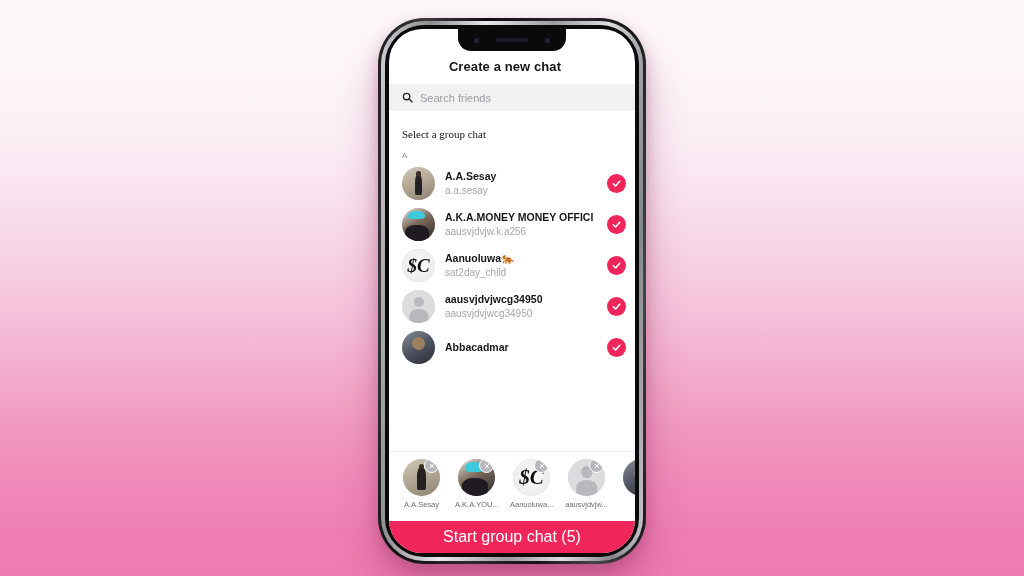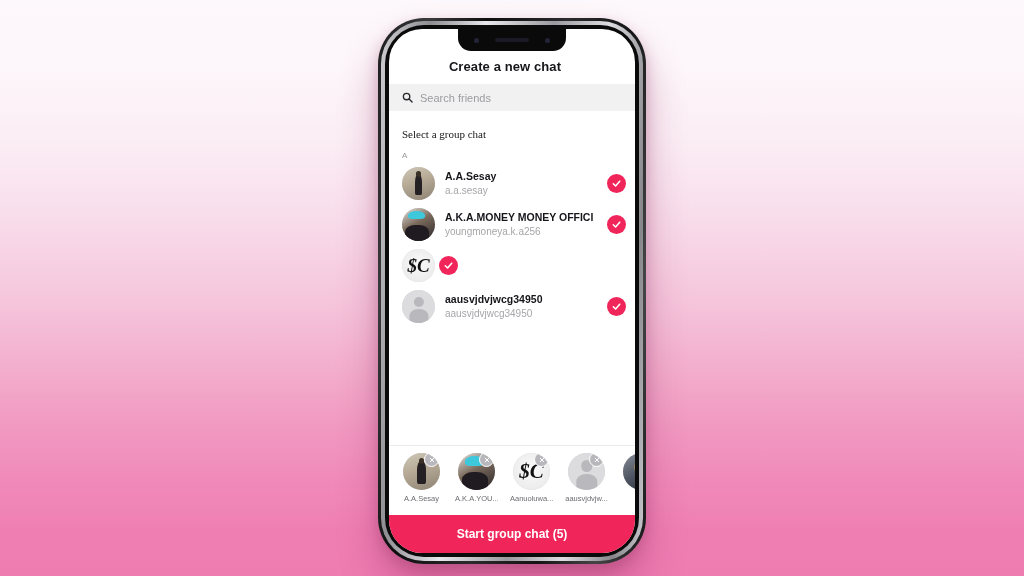--- a/index.html
+++ b/index.html
@@ -104,22 +104,22 @@
     background:#b8b8bc;border:1.5px solid #fff;display:flex;
     align-items:center;justify-content:center;
   }
   .chip-x svg{width:6px;height:6px;}
   .chip-lb{
     font-size:7.5px;color:#6d6d72;margin-top:4px;white-space:nowrap;
     overflow:hidden;text-overflow:clip;
   }
 
   .cta{
-    flex:0 0 auto;height:38px;margin:0;display:flex;align-items:center;
-    justify-content:center;color:#fff;font-size:12px;font-weight:bold;
+    flex:0 0 auto;height:32px;margin:0;display:flex;align-items:center;
+    justify-content:center;color:#fff;font-size:16px;font-weight:normal;
   }
 
   
   .ph1{position:absolute;inset:0;background:
       linear-gradient(160deg,#cfc7b8 0%,#b9ad99 40%,#8d8273 100%);}
   .ph1:before{content:"";position:absolute;left:38%;top:22%;width:24%;height:62%;
       border-radius:40% 40% 12% 12%;background:#242024;}
   .ph1:after{content:"";position:absolute;left:42%;top:13%;width:15%;height:16%;
       border-radius:50%;background:#3a3026;}
   .ph2{position:absolute;inset:0;background:
@@ -189,32 +189,36 @@
             </svg>
         </div>
       </div>
 
       <div class="row">
         <div class="av">
             <span class="ph2"></span>
           </div>
         <div class="meta">
           <div class="nm">A.K.A.MONEY MONEY OFFICI</div>
-          <div class="un">youngmoneya.k.a256</div>
+          <div class="un">aausvjdvjw.k.a256</div>
         </div>
         <div class="chk" style="background:#f0255a">
           <svg viewBox="0 0 24 24" fill="none" stroke="#fff" stroke-width="3.4" stroke-linecap="round" stroke-linejoin="round">
               <polyline points="5,12.5 10,17.5 19,7"></polyline>
             </svg>
         </div>
       </div>
 
       <div class="row">
         <div class="av">
           <span class="sc" style="font-size:19px">$C</span>
+        </div>
+        <div class="meta">
+          <div class="nm">Aanuoluwa🐅</div>
+          <div class="un">sat2day_child</div>
         </div>
         <div class="chk" style="background:#f0255a">
           <svg viewBox="0 0 24 24" fill="none" stroke="#fff" stroke-width="3.4" stroke-linecap="round" stroke-linejoin="round">
               <polyline points="5,12.5 10,17.5 19,7"></polyline>
             </svg>
         </div>
       </div>
 
       <div class="row">
         <div class="av">
@@ -224,20 +228,34 @@
           <div class="nm">aausvjdvjwcg34950</div>
           <div class="un">aausvjdvjwcg34950</div>
         </div>
         <div class="chk" style="background:#f0255a">
           <svg viewBox="0 0 24 24" fill="none" stroke="#fff" stroke-width="3.4" stroke-linecap="round" stroke-linejoin="round">
               <polyline points="5,12.5 10,17.5 19,7"></polyline>
             </svg>
         </div>
       </div>
 
+      <div class="row">
+        <div class="av">
+            <span class="ph3"></span>
+          </div>
+        <div class="meta">
+          <div class="nm">Abbacadmar</div>
+          <div class="un"></div>
+        </div>
+        <div class="chk" style="background:#f0255a">
+          <svg viewBox="0 0 24 24" fill="none" stroke="#fff" stroke-width="3.4" stroke-linecap="round" stroke-linejoin="round">
+              <polyline points="5,12.5 10,17.5 19,7"></polyline>
+            </svg>
+        </div>
+      </div>
 
     </div>
 
     <div class="chips">
       <div class="chip">
         <div class="chip-av">
             <span class="ph1"></span>
           <span class="chip-x">
             <svg viewBox="0 0 24 24" stroke="#fff" stroke-width="4" stroke-linecap="round">
                 <line x1="5" y1="5" x2="19" y2="19"></line>

